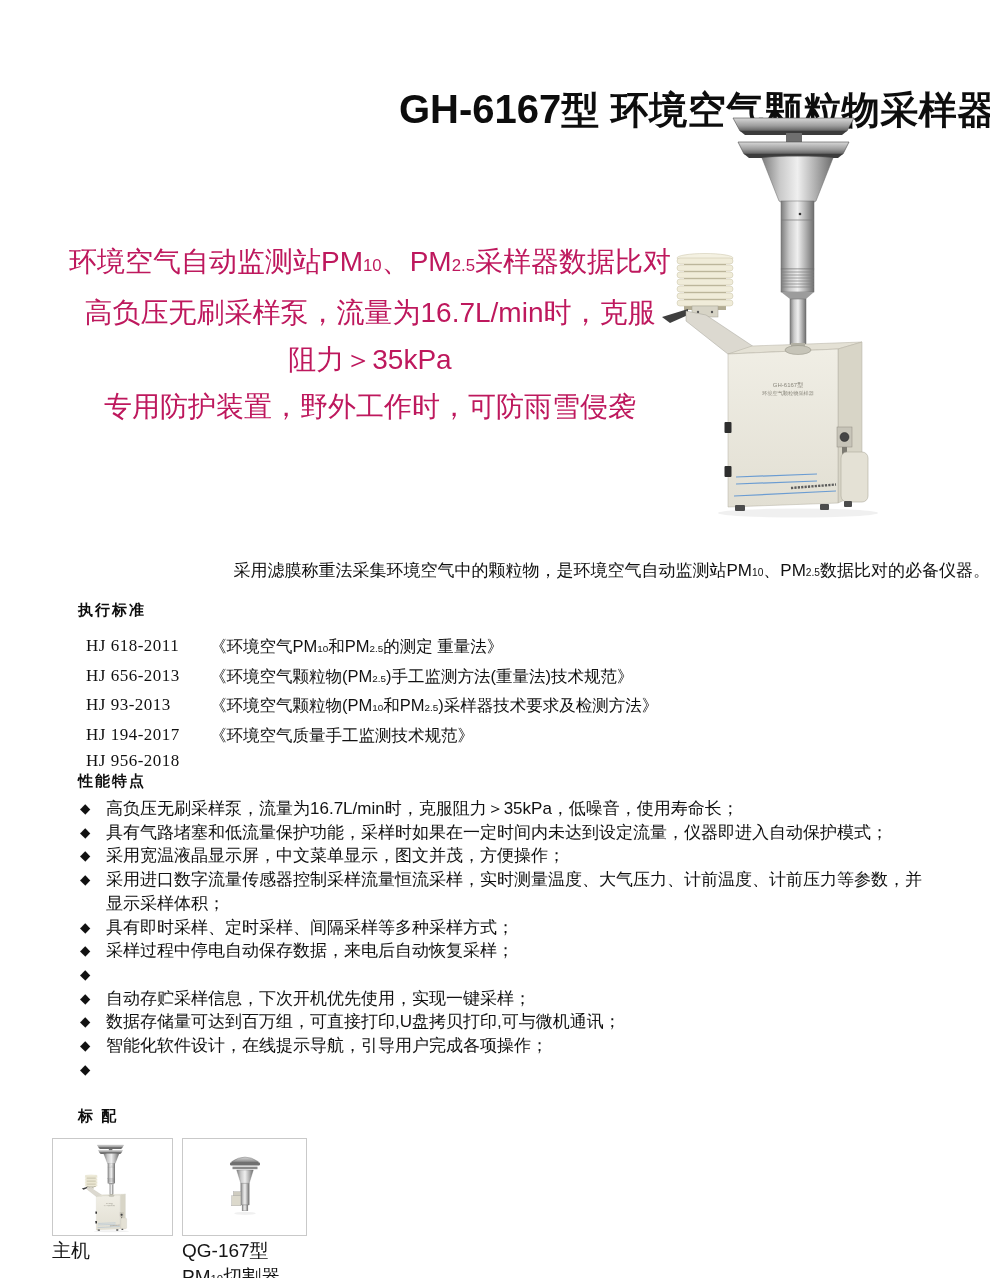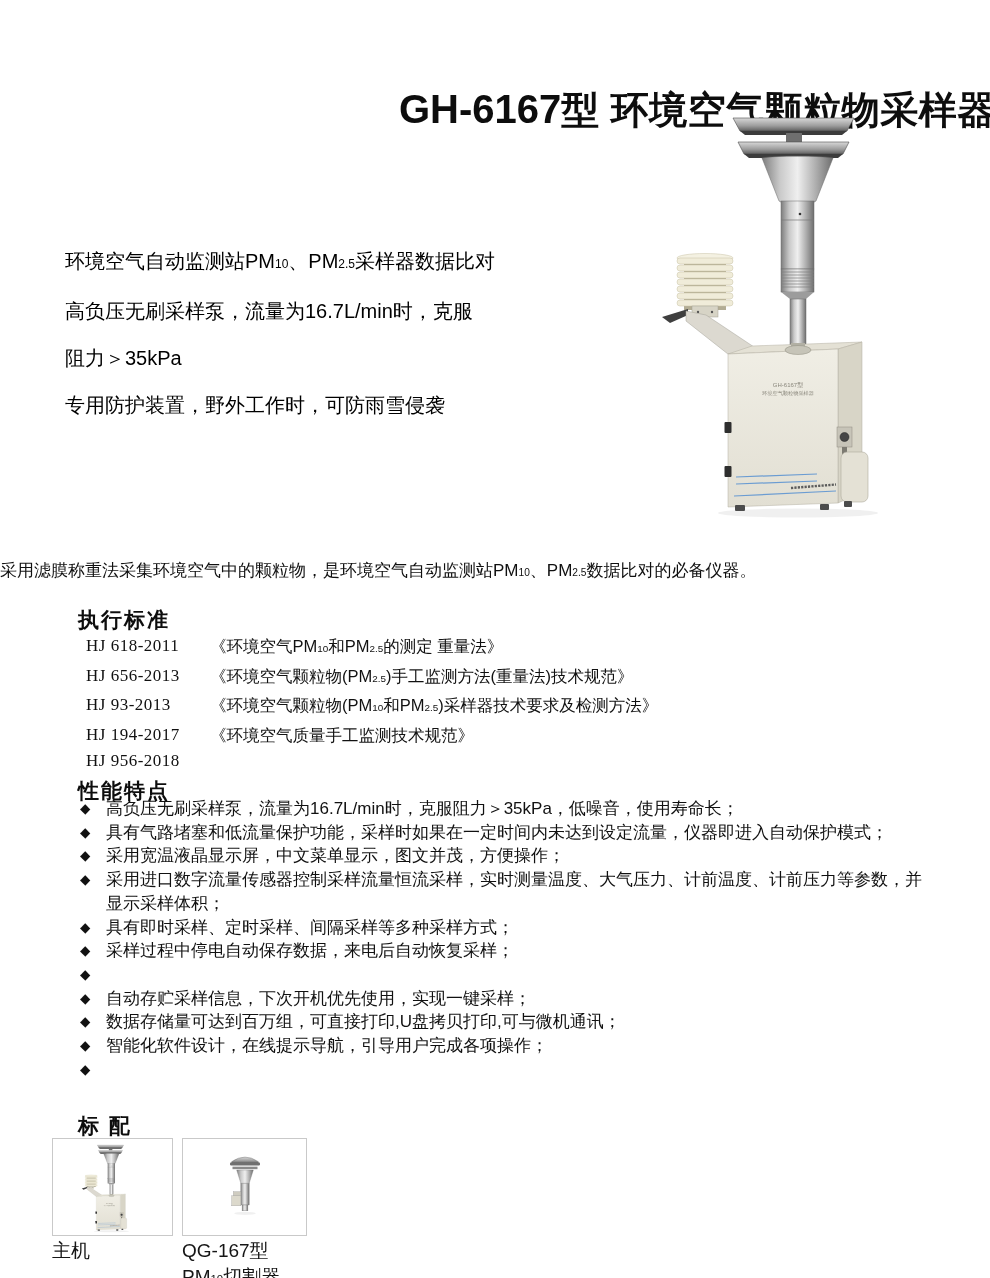--- a/index.html
+++ b/index.html
@@ -12,32 +12,32 @@
 
   
   .title {
     position:absolute; left:356px; top:60px; white-space:nowrap;
     font-size:38px; font-weight:bold; letter-spacing:0.5px; color:#0d0d0d;margin-left:43px;
   }
   .title .model { font-weight:900; font-size:40px; letter-spacing:0; }
 
   
   .intro { position:absolute; left:65px; top:238px; width:610px;
-           font-size:20px; line-height:47px; color:#000000; }
+           font-size:28px; line-height:47px; color:#be185d;text-align:center; }
 
   
   .device-main { position:absolute; left:640px; top:100px; width:330px; height:420px; }
   svg text { font-family:"Liberation Sans","DejaVu Sans",sans-serif; }
 
   
-  .summary { position:absolute; left:0; top:542px; width:990px; text-align:left;
+  .summary { position:absolute; left:0; top:542px; width:990px; text-align:right;
              font-size:17px; color:#101010; }
 
   
-  .sec-heading { position:absolute; left:78px; font-size:21px; font-weight:600;
+  .sec-heading { position:absolute; left:78px; font-size:15px; font-weight:600;
                  letter-spacing:2px; color:#0d0d0d; white-space:pre; }
   #std-heading { top:589px; }
   #feat-heading { top:760px; }
   #config-heading { top:1095px; }
 
   
   .std-list { position:absolute; left:86px; top:633px; font-size:16.5px; line-height:26.5px; }
   .std-row { display:flex; }
   .std-code { flex:0 0 124px; font-family:"Liberation Serif","DejaVu Serif",serif;
               font-size:17px; letter-spacing:0.5px; }

